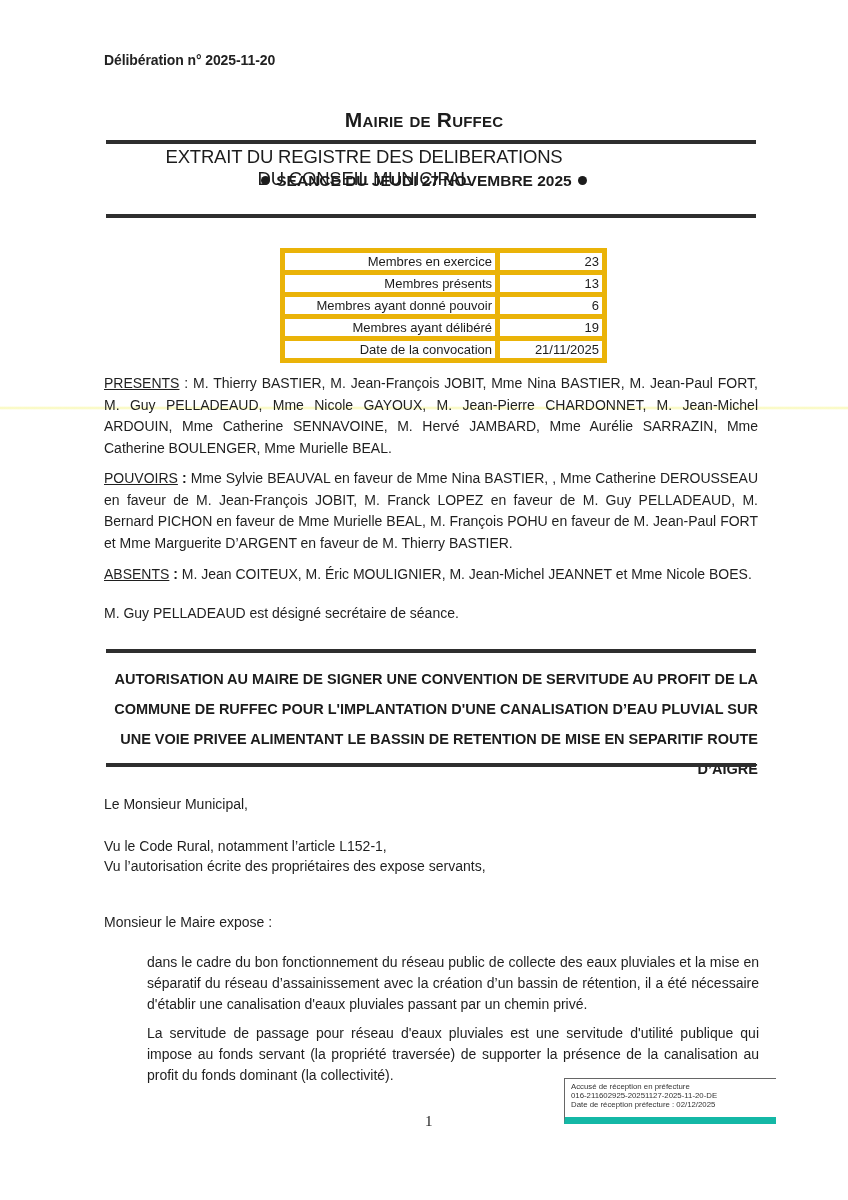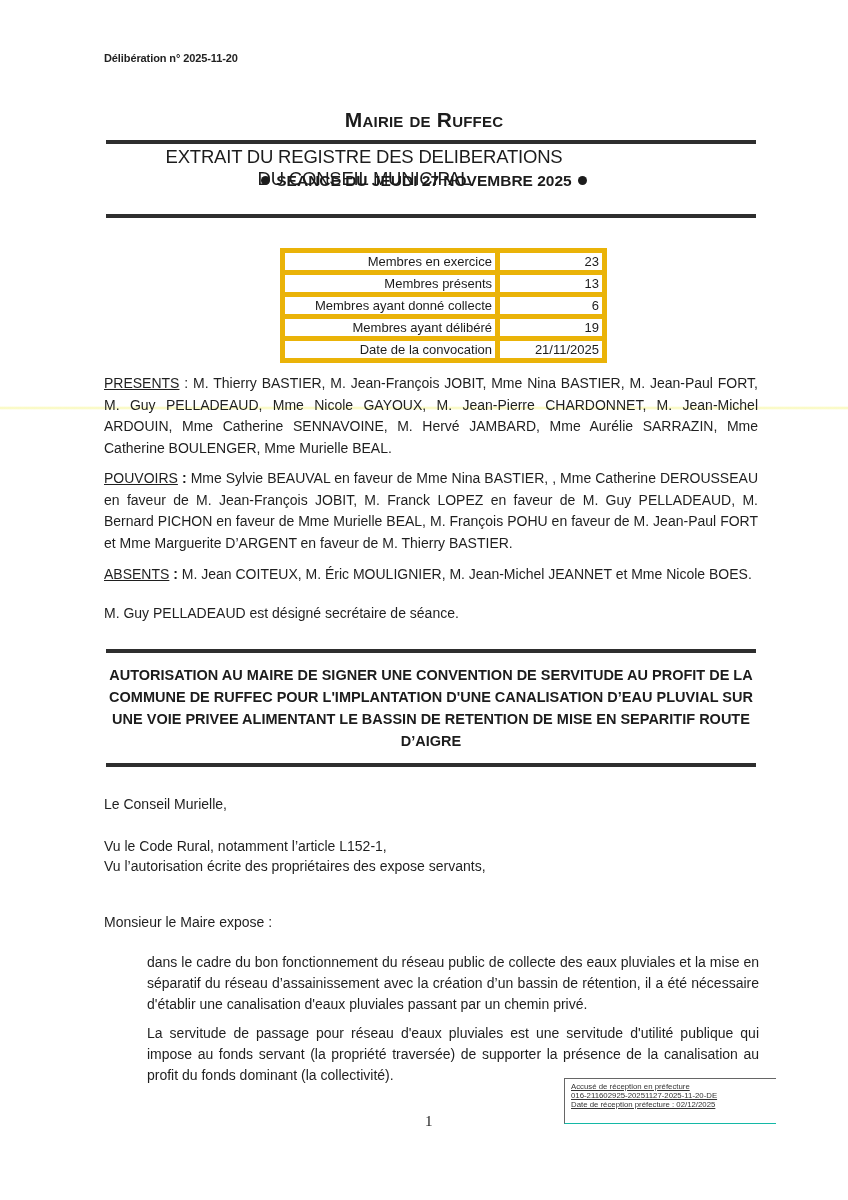--- a/index.html
+++ b/index.html
@@ -1,21 +1,21 @@
 <!DOCTYPE html>
 <html><head>
 <meta charset="utf-8">
 <style>
   html, body { margin: 0; padding: 0; background: #ffffff; }
   body { width: 848px; height: 1200px; position: relative; overflow: hidden;
          font-family: "Liberation Sans", "DejaVu Sans", sans-serif; color: #1f1f1f; }
   .page { position: absolute; left: 0; top: 0; width: 848px; height: 1200px; }
   .abs { position: absolute; }
 
-  .delib-no { left: 104px; top: 52px; font-size: 11px; font-weight: bold; color: #222; letter-spacing: -0.1px; }
+  .delib-no { left: 104px; top: 52px; font-size: 14px; font-weight: bold; color: #222; letter-spacing: -0.1px; }
 
   .mairie { left: 0; width: 848px; top: 108px; text-align: center; font-size: 21px; font-weight: bold; color: #1c1c1c; letter-spacing: 0.2px; }
   .mairie .sc { font-variant: small-caps; }
 
   .rule { left: 106px; width: 650px; height: 4px; background: #2e2e2e; }
   .rule.r1 { top: 140px; }
   .rule.r2 { top: 214px; }
   .rule.r3 { top: 649px; }
   .rule.r4 { top: 763px; }
 
@@ -31,31 +31,31 @@
   .para { left: 104px; width: 654px; font-size: 14px; line-height: 21.5px; text-align: justify; color: #1f1f1f; }
   .para .head { font-weight: normal; text-decoration: underline; }
   .para .head-sep { font-weight: bold; }
   .presents { top: 373px; }
   .pouvoirs { top: 468px; }
   .absents { top: 564px; }
   .secretaire { top: 603px; }
 
   .hl { left: 0; width: 848px; top: 406px; height: 4px; background: linear-gradient(to bottom, rgba(248,248,170,0.0), rgba(246,246,150,0.7), rgba(248,248,170,0.0)); }
 
-  .objet { left: 104px; width: 654px; top: 664px; text-align: center; font-size: 14.5px; font-weight: bold; line-height: 22px; color: #1c1c1c; }
+  .objet { left: 104px; width: 654px; top: 664px; text-align: right; font-size: 14.5px; font-weight: bold; line-height: 30px; color: #1c1c1c; }
 
   .conseil { left: 104px; top: 796px; font-size: 14px; }
   .vu-list { left: 104px; top: 836px; font-size: 14px; line-height: 20px; }
   .vu-list div { white-space: nowrap; }
   .expose { left: 104px; top: 914px; font-size: 14px; }
   .exp-p { left: 147px; width: 612px; font-size: 14px; line-height: 21px; text-align: justify; }
   .exp-p1 { top: 952px; }
   .exp-p2 { top: 1023px; }
 
-  .stamp { left: 564px; top: 1078px; width: 212px; height: 46px; border: 1px solid #666; border-right: none; border-bottom: 1px solid #14b8a6; box-sizing: border-box; padding: 3px 6px; font-family: "Liberation Sans", sans-serif; font-size: 7.8px; line-height: 9px; color: #333; text-decoration: underline; }
+  .stamp { left: 564px; top: 1078px; width: 212px; height: 46px; border: 1px solid #666; border-right: none; border-bottom: 7px solid #14b8a6; box-sizing: border-box; padding: 3px 6px; font-family: "Liberation Sans", sans-serif; font-size: 7.8px; line-height: 9px; color: #333; }
   .stamp .line { white-space: nowrap; }
 
   .pagenum { left: 425px; top: 1113px; font-family: "Liberation Serif", "DejaVu Serif", serif; font-size: 15px; color: #222; }
 </style>
 </head>
 <body>
 
 <div class="page">
 
   <div class="abs delib-no">Délibération n° 2025-11-20</div>
@@ -77,21 +77,21 @@
     <tbody id="stats-body">
         <tr>
           <td class="lbl">Membres en exercice</td>
           <td class="val">23</td>
         </tr>
         <tr>
           <td class="lbl">Membres présents</td>
           <td class="val">13</td>
         </tr>
         <tr>
-          <td class="lbl">Membres ayant donné collecte</td>
+          <td class="lbl">Membres ayant donné pouvoir</td>
           <td class="val">6</td>
         </tr>
         <tr>
           <td class="lbl">Membres ayant délibéré</td>
           <td class="val">19</td>
         </tr>
         <tr>
           <td class="lbl">Date de la convocation</td>
           <td class="val">21/11/2025</td>
         </tr>
@@ -105,21 +105,21 @@
   <div class="abs para pouvoirs"><span class="head">POUVOIRS</span><span class="head-sep"> : </span><span>Mme Sylvie BEAUVAL en faveur de Mme Nina BASTIER, , Mme Catherine DEROUSSEAU en faveur de M. Jean-François JOBIT, M. Franck LOPEZ en faveur de M. Guy PELLADEAUD, M. Bernard PICHON en faveur de Mme Murielle BEAL, M. François POHU en faveur de M. Jean-Paul FORT et Mme Marguerite D’ARGENT en faveur de M. Thierry BASTIER.</span></div>
 
   <div class="abs para absents"><span class="head">ABSENTS</span><span class="head-sep"> : </span><span>M. Jean COITEUX, M. Éric MOULIGNIER, M. Jean-Michel JEANNET et Mme Nicole BOES.</span></div>
 
   <div class="abs para secretaire">M. Guy PELLADEAUD est désigné secrétaire de séance.</div>
 
   <div class="abs rule r3"></div>
   <div class="abs objet">AUTORISATION AU MAIRE DE SIGNER UNE CONVENTION DE SERVITUDE AU PROFIT DE LA COMMUNE DE RUFFEC POUR L'IMPLANTATION D'UNE CANALISATION D’EAU PLUVIAL SUR UNE VOIE PRIVEE ALIMENTANT LE BASSIN DE RETENTION DE MISE EN SEPARITIF ROUTE D’AIGRE</div>
   <div class="abs rule r4"></div>
 
-  <div class="abs conseil">Le Conseil Murielle,</div>
+  <div class="abs conseil">Le Monsieur Municipal,</div>
 
   <div class="abs vu-list">
     <div>Vu le Code Rural, notamment l’article L152-1,</div>
     <div>Vu l’autorisation écrite des propriétaires des expose servants,</div>
   </div>
 
   <div class="abs expose">Monsieur le Maire expose :</div>
 
   <div class="abs exp-p exp-p1">dans le cadre du bon fonctionnement du réseau public de collecte des eaux pluviales et la mise en séparatif du réseau d’assainissement avec la création d’un bassin de rétention, il a été nécessaire d'établir une canalisation d'eaux pluviales passant par un chemin privé.</div>
   <div class="abs exp-p exp-p2">La servitude de passage pour réseau d'eaux pluviales est une servitude d'utilité publique qui impose au fonds servant (la propriété traversée) de supporter la présence de la canalisation au profit du fonds dominant (la collectivité).</div>

